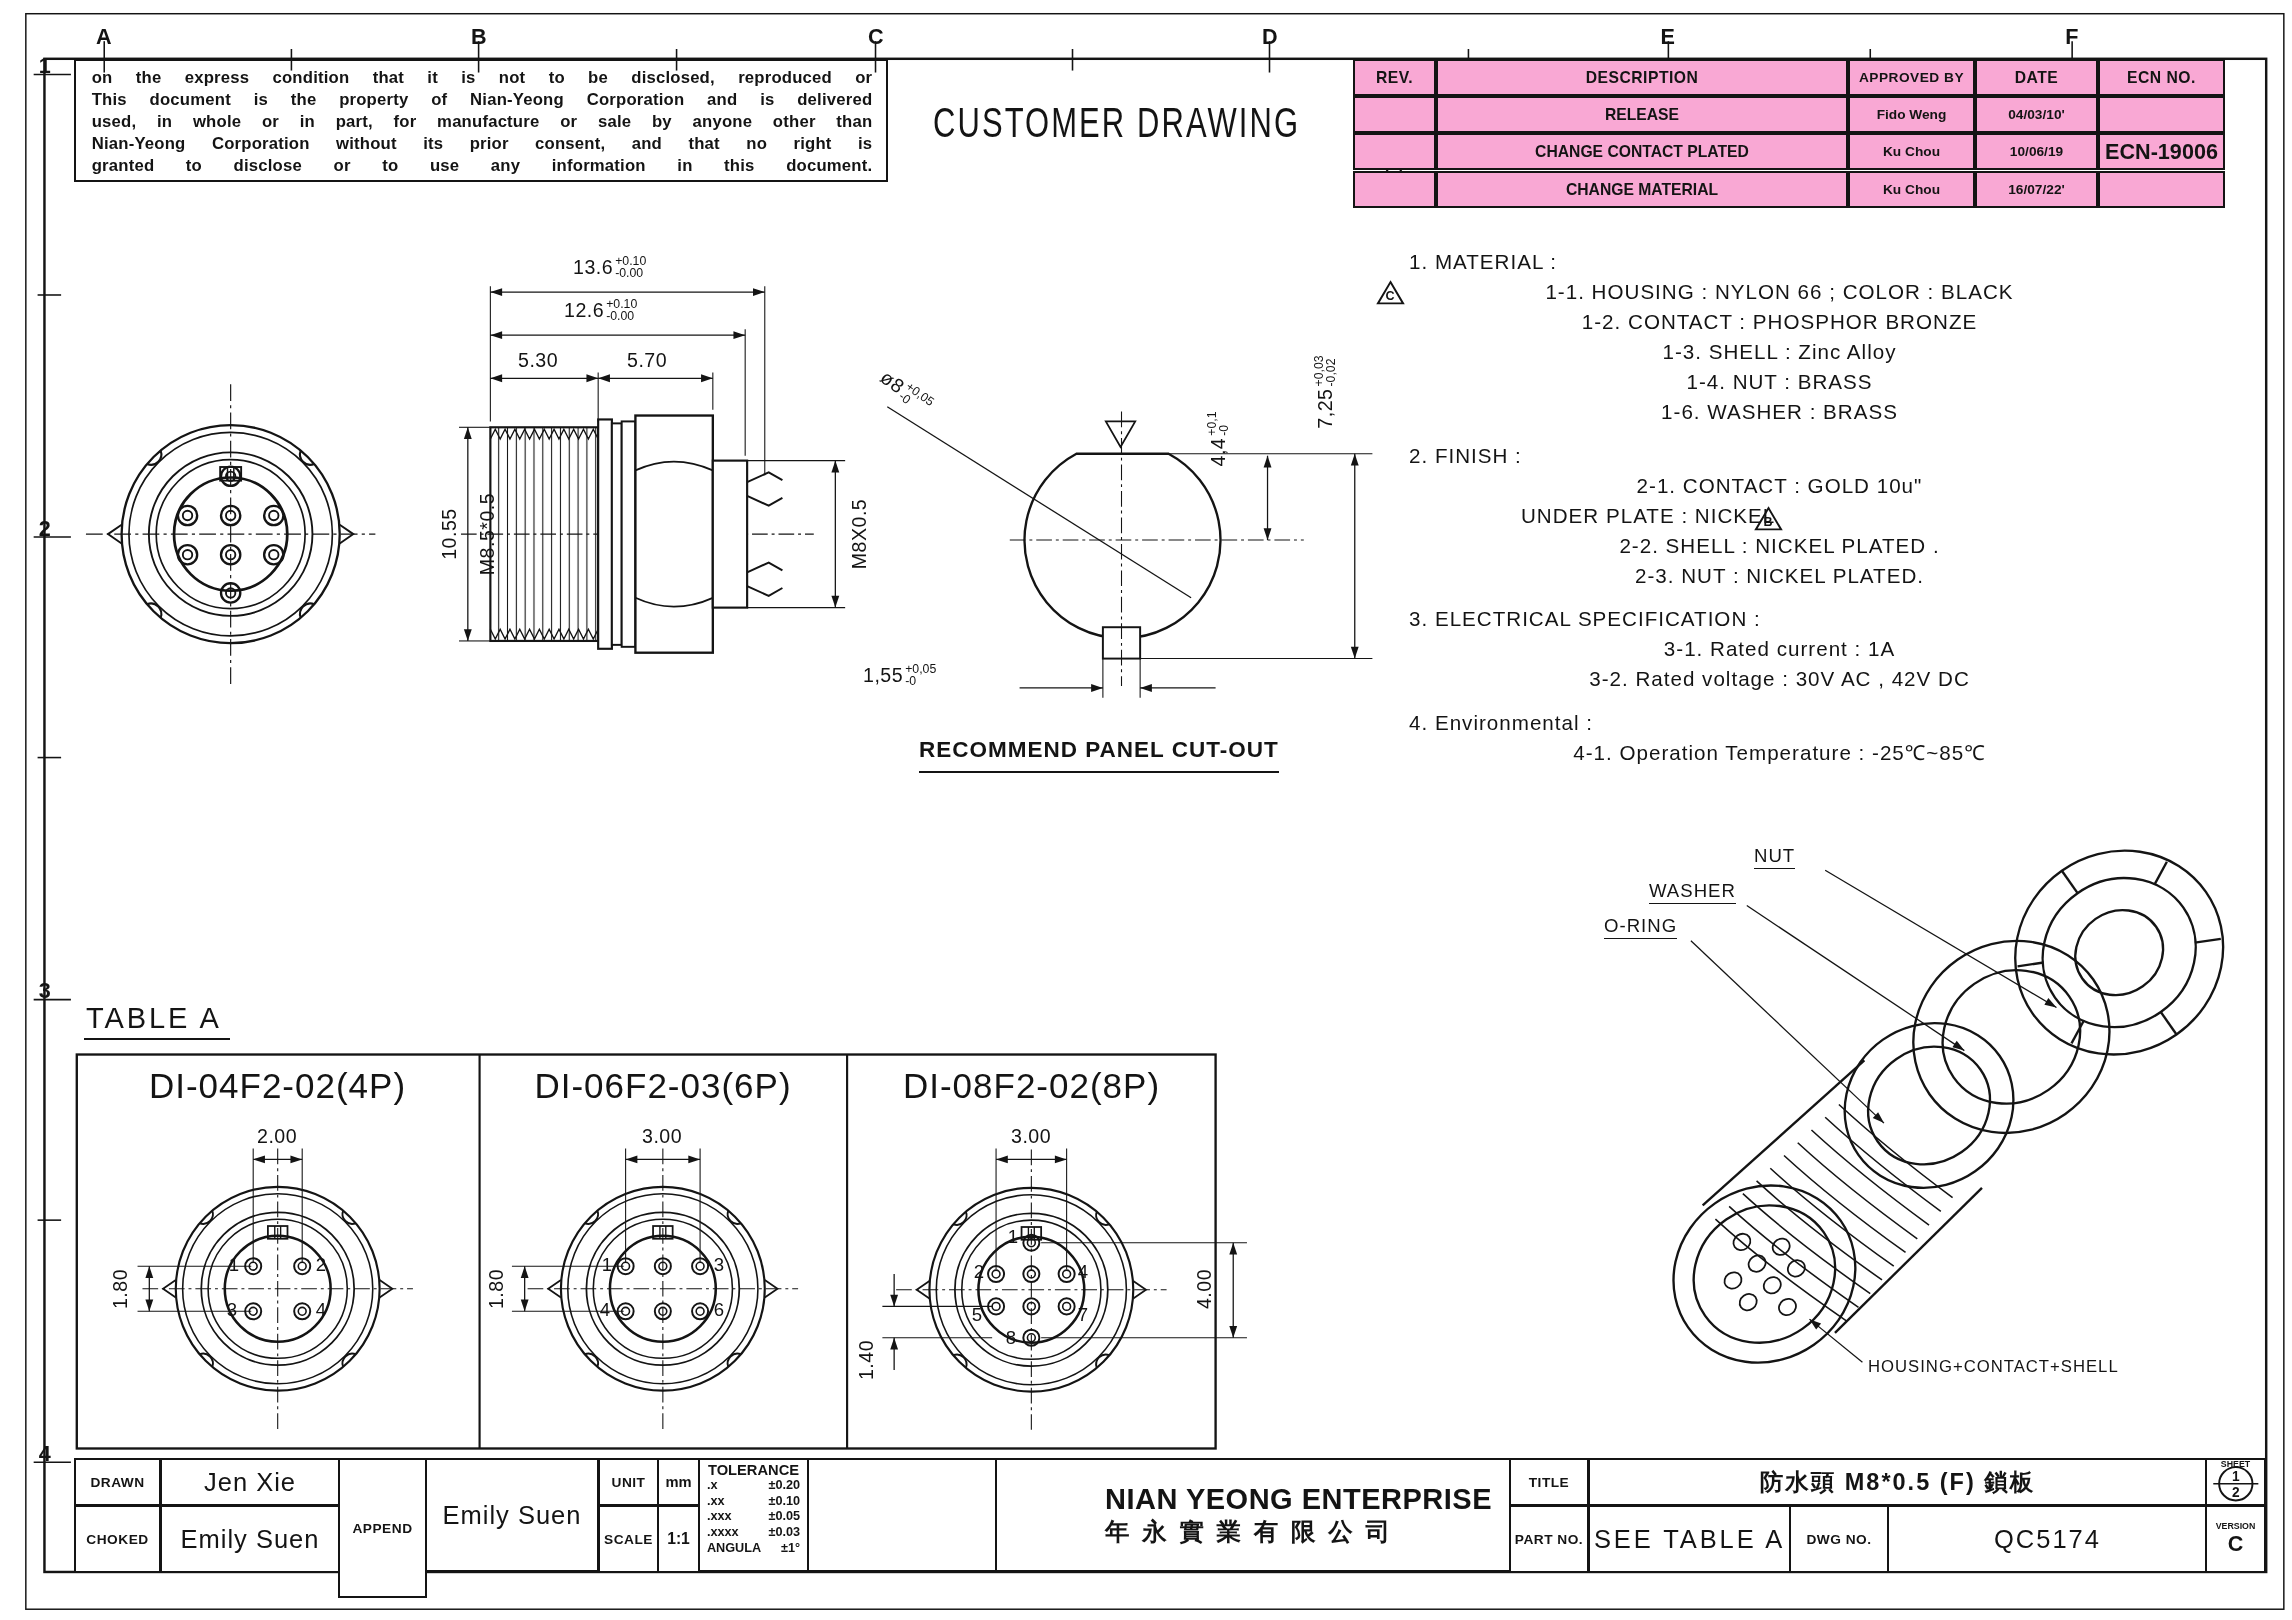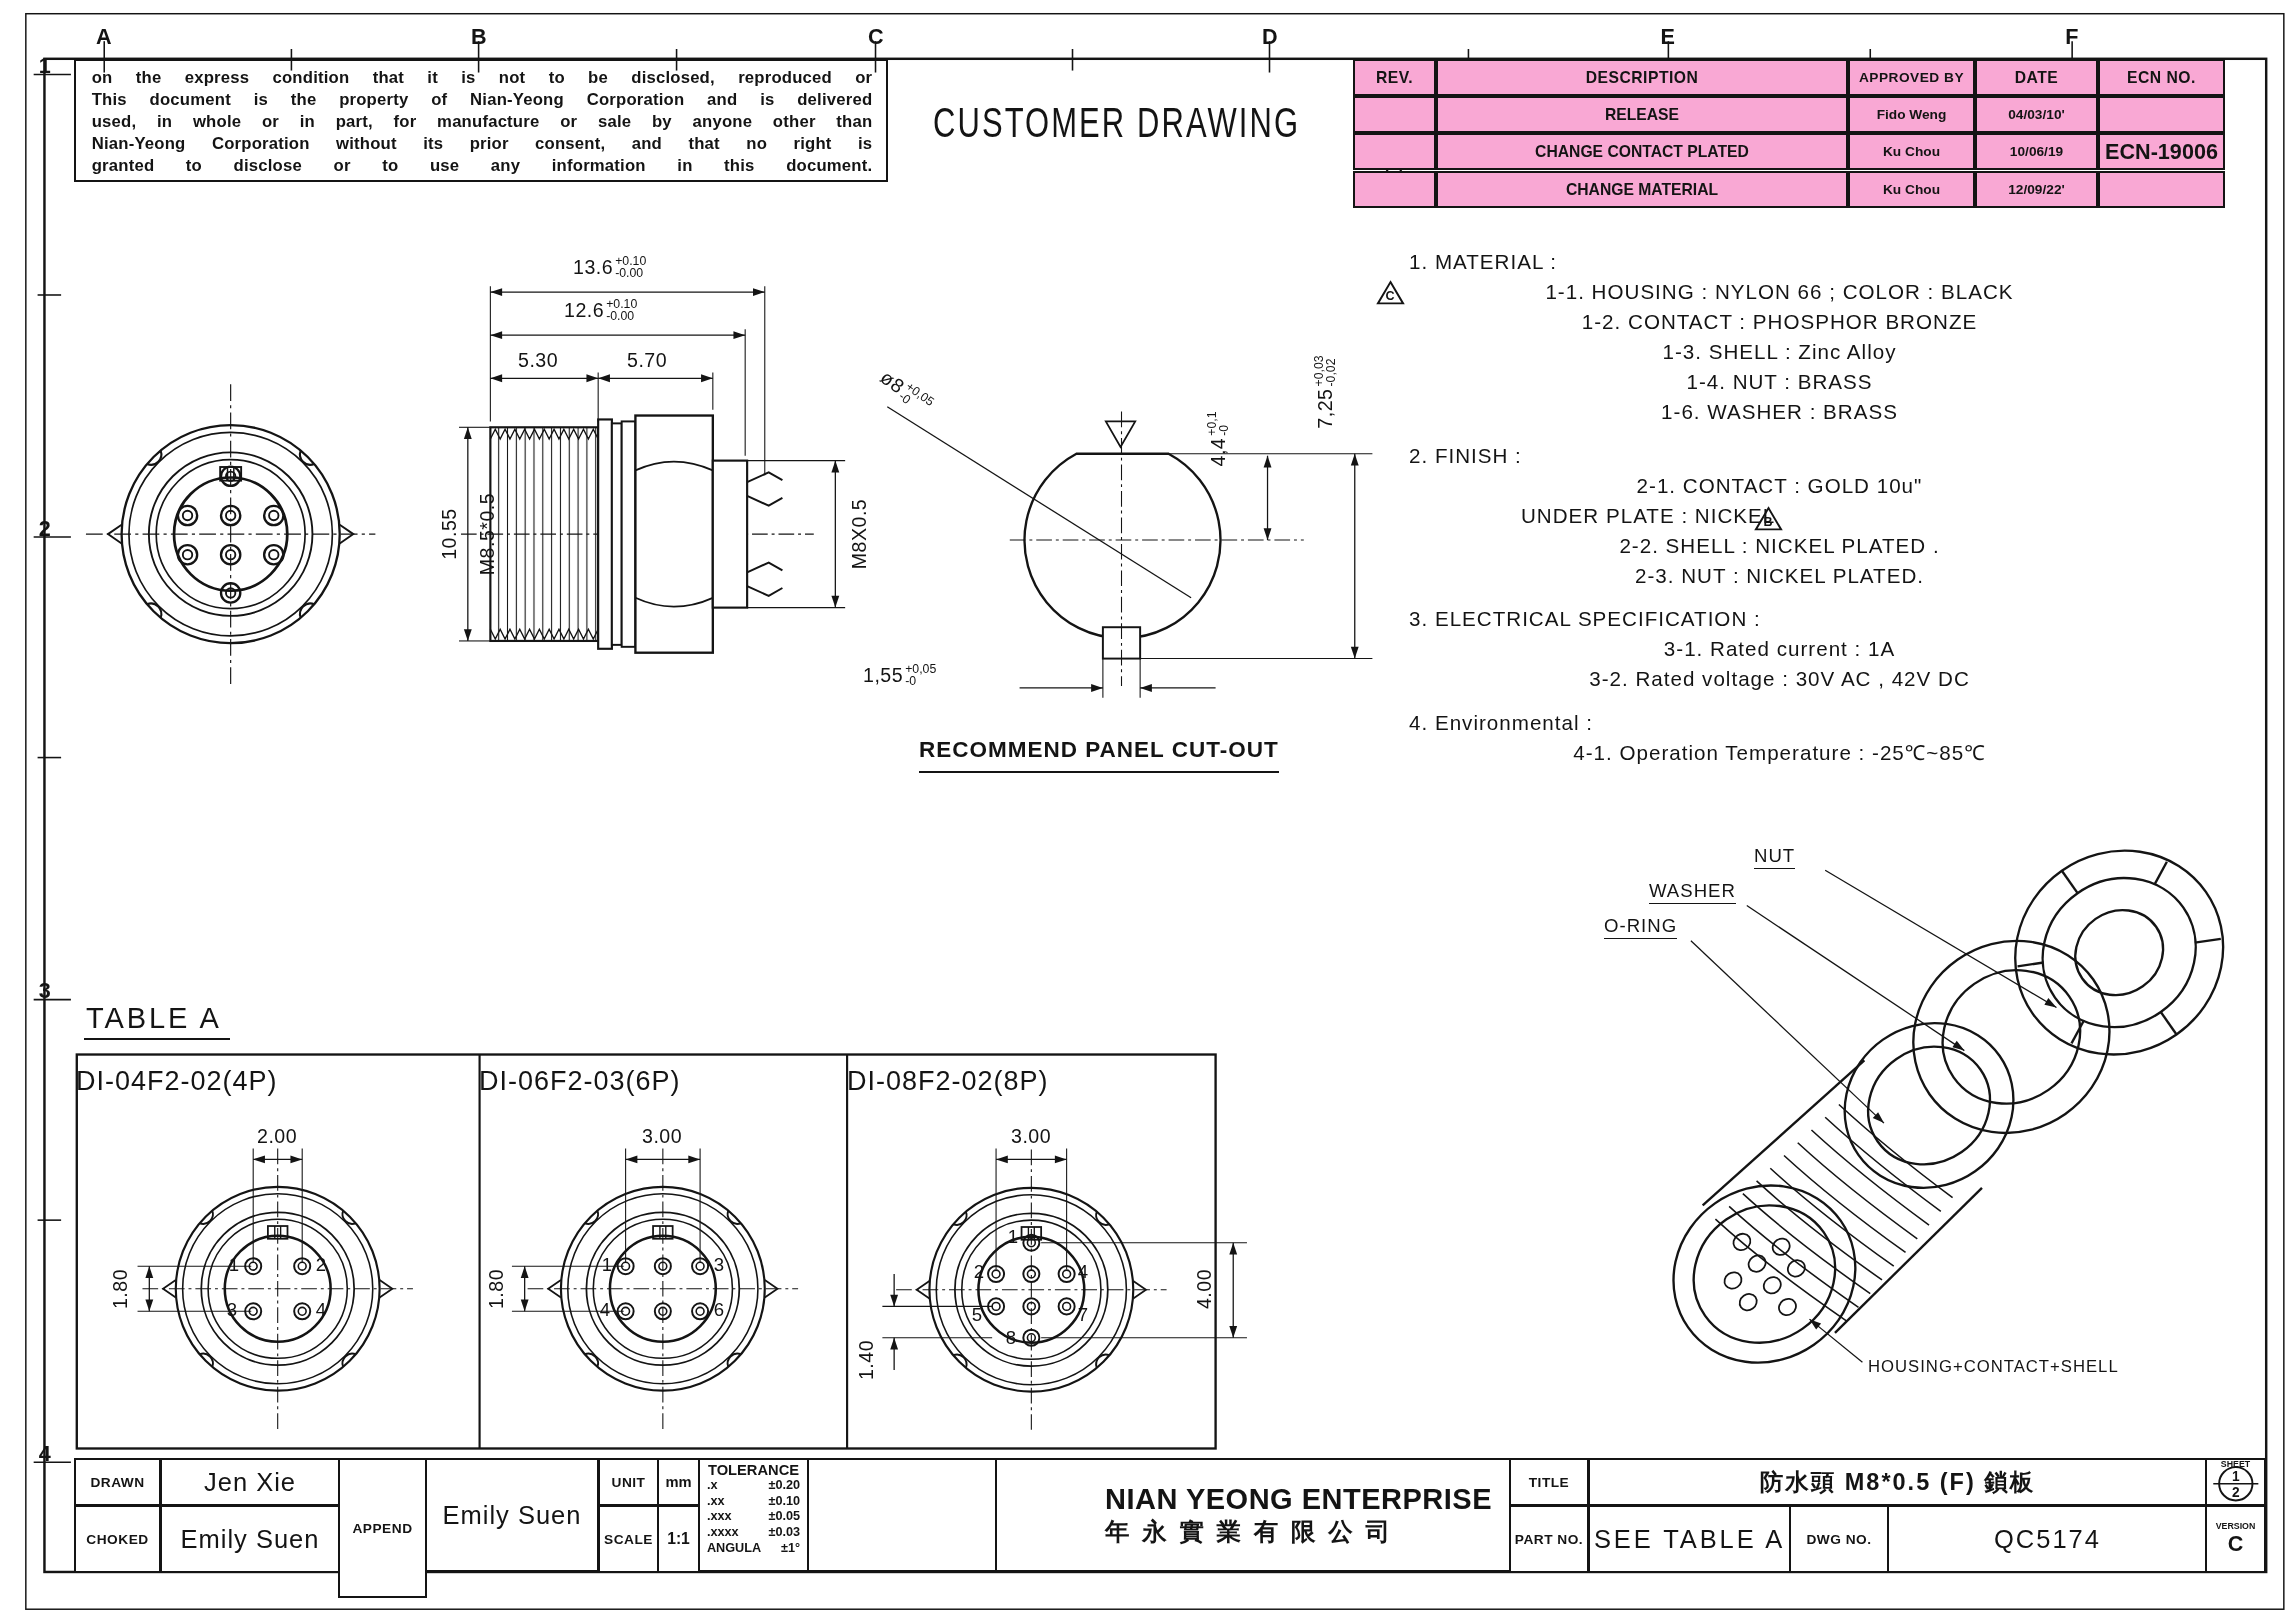--- a/index.html
+++ b/index.html
@@ -31,21 +31,21 @@
   
   .notes{position:absolute;left:1409px;top:247px;width:706px;font-size:20.6px;letter-spacing:1px;}
   .nt{height:30px;line-height:30px;}
   .gap{margin-top:13.7px;}
   .ni{height:30px;line-height:30px;padding-left:35px;text-align:center;}
   .ni2{height:30px;line-height:30px;padding-left:112px;}
   .tri{position:absolute;}
   
   .ta-head{position:absolute;font-size:29px;letter-spacing:2.9px;border-bottom:2.9px solid #141414;
            padding:0 7.8px 2.9px 2px;}
-  .ta-name{position:absolute;font-size:27px;letter-spacing:1px;}
+  .ta-name{position:absolute;font-size:35px;letter-spacing:1px;text-align:center;}
   .pin{position:absolute;font-size:18.6px;width:17.6px;text-align:center;}
   
   .xlabel{position:absolute;font-size:18.6px;letter-spacing:1px;border-bottom:1.5px solid #141414;
           padding-bottom:1px;}
   .xlabel2{position:absolute;font-size:16.7px;letter-spacing:1px;}
   
   .tb{position:absolute;border:2px solid #141414;box-sizing:border-box;background:#fff;
       display:flex;align-items:center;justify-content:center;overflow:hidden;}
   .tb-label{font-size:13.7px;font-weight:bold;letter-spacing:0.5px;}
   .tb-value{font-size:25.5px;letter-spacing:1px;}
@@ -392,21 +392,21 @@
 
   <div class="rtcell" style="left:1353px;top:133px;width:83px;height:37px"></div>
   <div class="rtcell rtd" style="left:1436px;top:133px;width:412px;height:37px">CHANGE CONTACT PLATED</div>
   <div class="rtcell rtsmall" style="left:1848px;top:133px;width:127px;height:37px">Ku Chou</div>
   <div class="rtcell rtsmall" style="left:1975px;top:133px;width:123px;height:37px">10/06/19</div>
   <div class="rtcell rtecn" style="left:2098px;top:133px;width:127px;height:37px">ECN-19006</div>
 
   <div class="rtcell" style="left:1353px;top:171px;width:83px;height:37px"></div>
   <div class="rtcell rtd" style="left:1436px;top:171px;width:412px;height:37px">CHANGE MATERIAL</div>
   <div class="rtcell rtsmall" style="left:1848px;top:171px;width:127px;height:37px">Ku Chou</div>
-  <div class="rtcell rtsmall" style="left:1975px;top:171px;width:123px;height:37px">12/09/22'</div>
+  <div class="rtcell rtsmall" style="left:1975px;top:171px;width:123px;height:37px">16/07/22'</div>
   <div class="rtcell" style="left:2098px;top:171px;width:127px;height:37px"></div>
 </div>
 
 <div class="dim" style="left:573px;top:255px">
   <span class="dv">13.6</span>
   <span class="tol">
         <span>+0.10</span>
         <span>-0.00</span>
       </span>
 </div>

